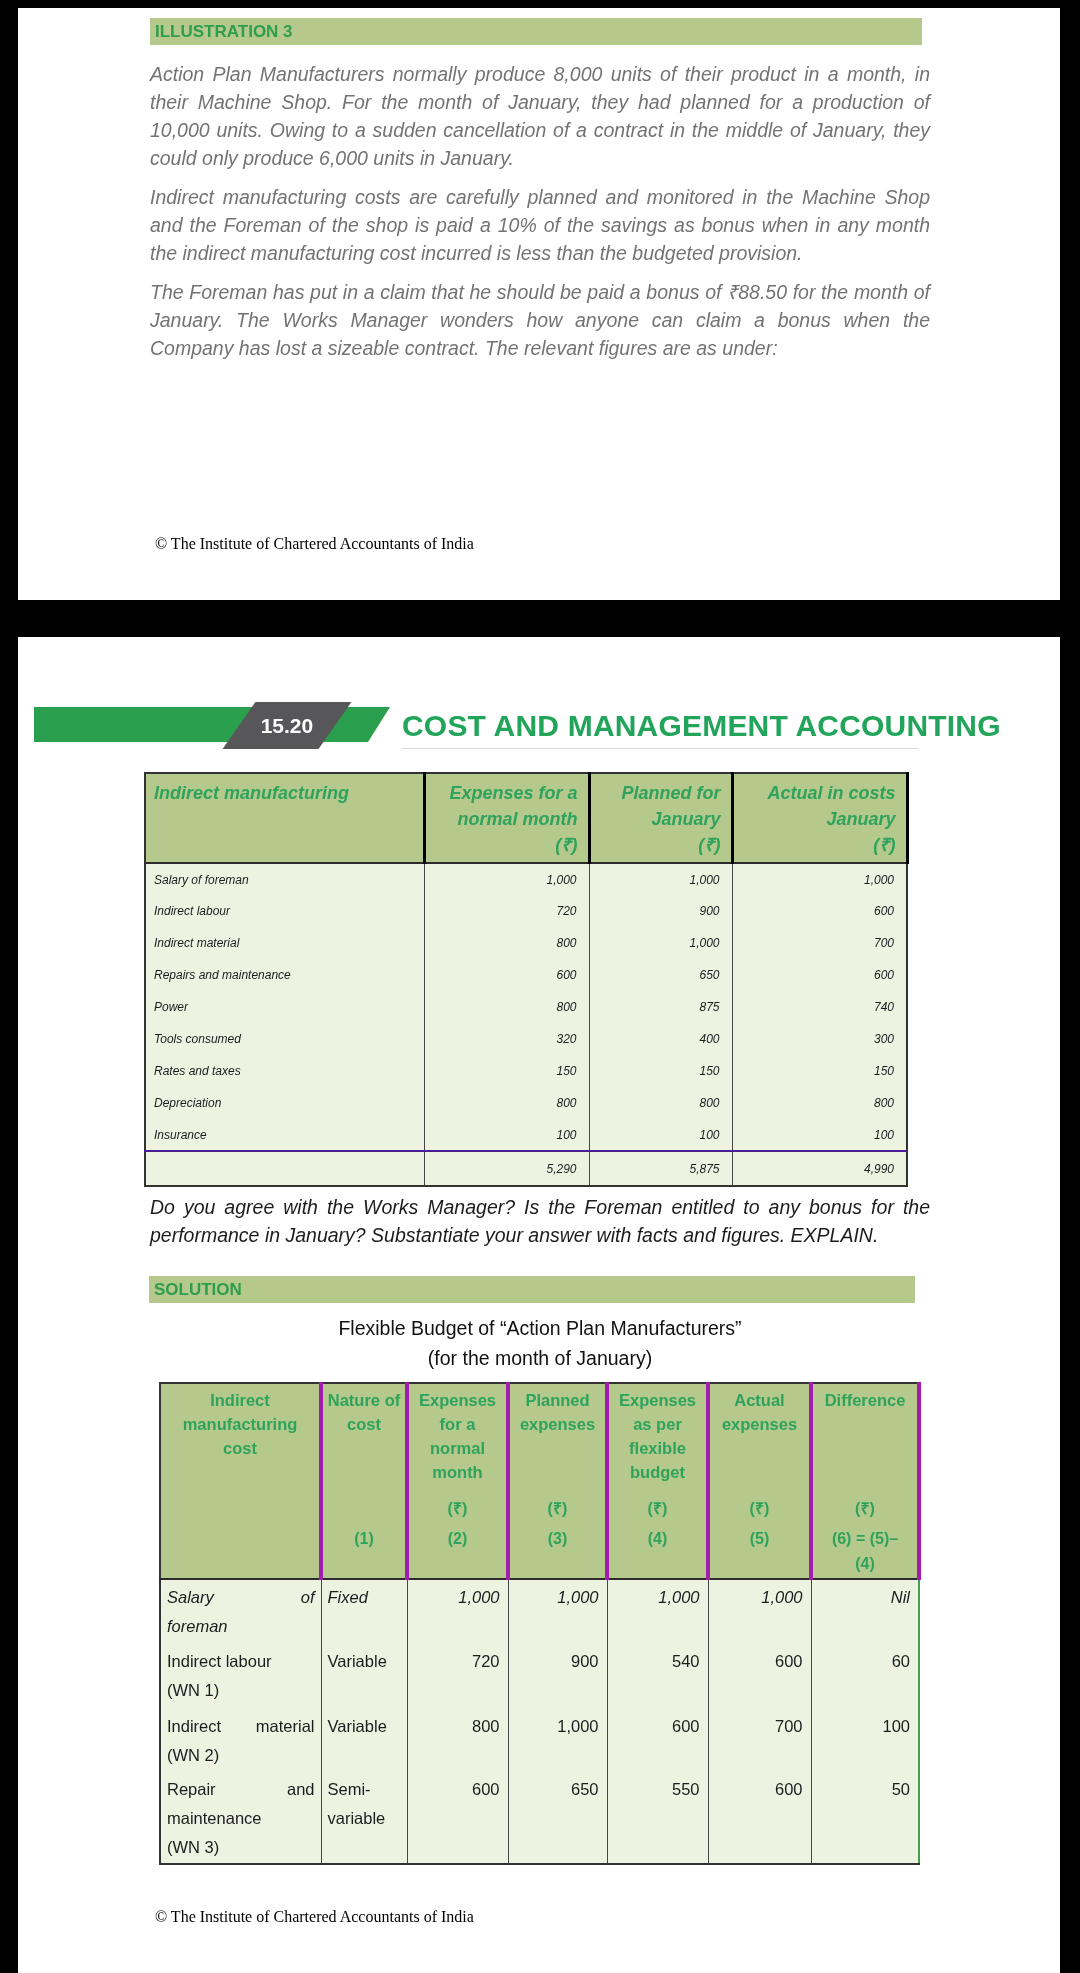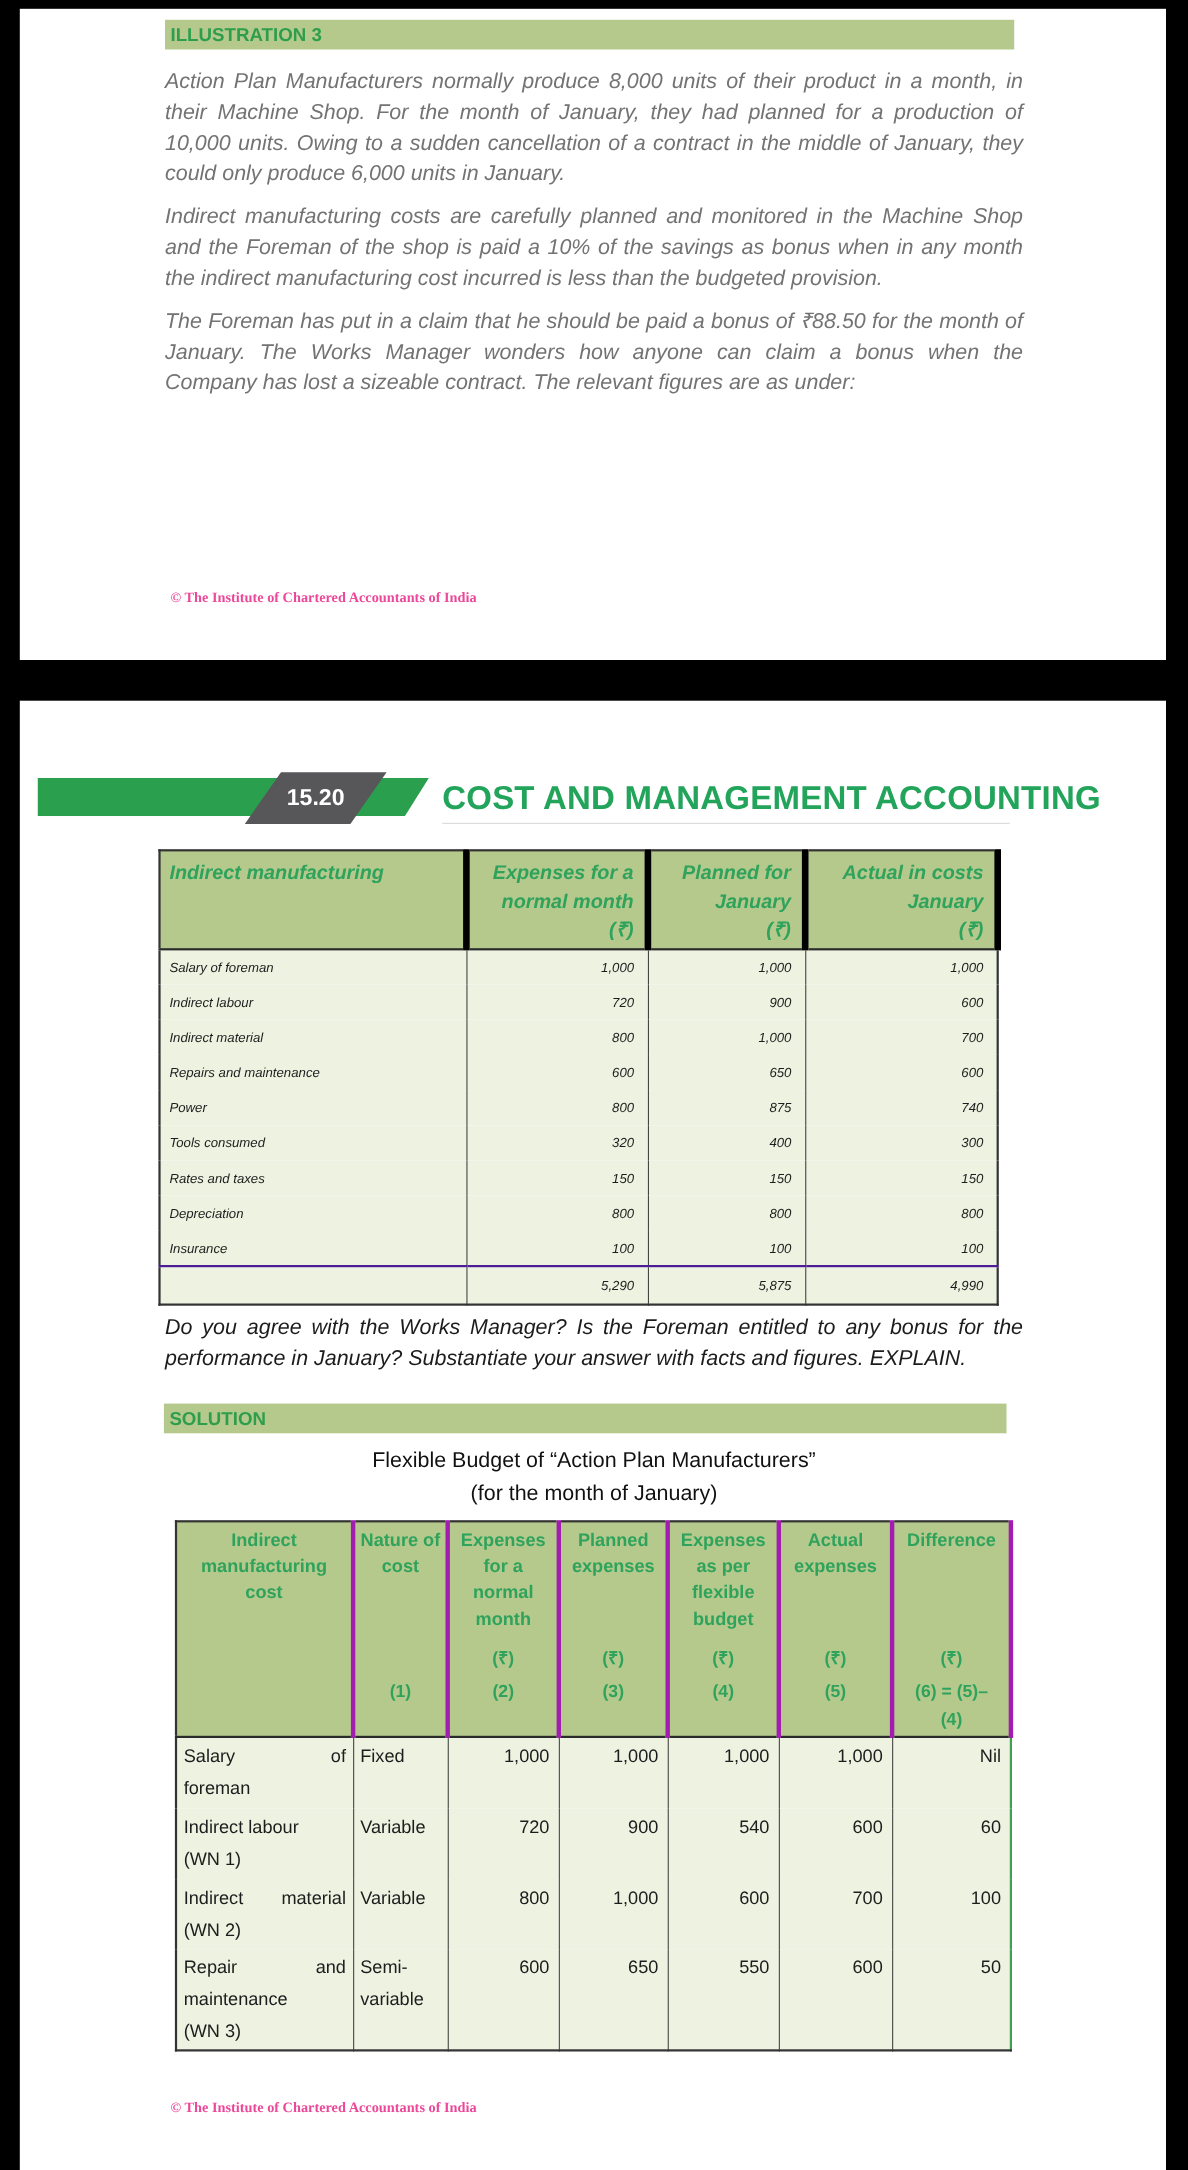--- a/index.html
+++ b/index.html
@@ -9,42 +9,42 @@
   .page1{top:8px;height:592px;}
   .page2{top:637px;height:1336px;}
 
   
   .label-bar{position:absolute;background:#b5c98d;color:#2e9e4c;font-weight:bold;
              font-size:17px;line-height:27px;height:27px;padding-left:5px;box-sizing:border-box;}
   .illus-bar{left:132px;top:10px;width:772px;}
   .para-block{position:absolute;left:132px;top:52px;width:780px;}
   .para-block p{margin:0 0 11px 0;font-style:italic;font-size:19.5px;line-height:28px;
                 text-align:justify;color:#737373;}
-  .footer-line{position:absolute;font-family:"Liberation Serif",serif;font-weight:bold;
-               font-size:13px;color:#ec4899;}
+  .footer-line{position:absolute;font-family:"Liberation Serif",serif;font-weight:normal;
+               font-size:16px;color:#000000;}
   .footer-p1{left:137px;top:527px;}
   .footer-p2{left:137px;top:1271px;}
 
   
   .banner-bar{position:absolute;left:16px;top:70px;width:356px;height:35px;background:#2aa04e;
               clip-path:polygon(0 0,100% 0,calc(100% - 22px) 100%,0 100%);}
   .page-num-box{position:absolute;left:221px;top:65px;width:96px;height:47px;background:#57575a;
                 transform:skewX(-35deg);display:flex;align-items:center;justify-content:center;}
   .page-num-box span{transform:skewX(35deg);color:#fff;font-weight:bold;font-size:21px;}
   .chapter-title{position:absolute;left:384px;top:72px;font-weight:bold;font-size:30px;
                  color:#22a45b;letter-spacing:.2px;}
   .banner-hairline{position:absolute;left:384px;top:111px;width:516px;height:1px;background:#d9d9d9;}
 
   
   table{border-collapse:collapse;table-layout:fixed;}
   th,td{box-sizing:border-box;}
 
   
   .t1{position:absolute;left:126px;top:135px;width:762px;border:2px solid #333;}
-  .t1 th{background:#b5c98d;border-left:1px solid #454545;border-right:6px solid #000000;
+  .t1 th{background:#b5c98d;border-left:1px solid #454545;border-right:3px solid #000000;
          border-bottom:2px solid #2b2b2b;vertical-align:top;padding:6px 10px 4px 8px;
          color:#2fa35c;font-style:italic;font-size:18px;line-height:26px;font-weight:bold;}
   .t1 th .hl{white-space:pre-line;}
   .t1 th.c0 .hl{text-align:left;}
   .t1 th:not(.c0){text-align:right;padding-left:20px;}
   .t1 td{background:#edf2e1;border-left:1px solid #454545;border-right:1px solid #454545;
          font-style:italic;font-size:12px;color:#1d1d1d;vertical-align:middle;}
   .t1 tbody tr{height:32px;}
   .t1 td.lbl{padding-left:8px;text-align:left;}
   .t1 td.num{padding-right:12px;text-align:right;}
@@ -261,21 +261,21 @@
               <div data-name="column-header-label" class="t2title">Difference</div>
               <div data-name="rupee-unit-label" class="t2rupee">(₹)</div>
               <div data-name="column-number" class="t2num">
                 <div data-name="column-number-line">(6) = (5)–</div>
                 <div data-name="column-number-line">(4)</div>
               </div>
             </th>
           </tr>
       </thead>
       <tbody data-name="flexible-table-body">
-          <tr data-name="cost-row" style="height: 65px;">
+          <tr data-name="cost-row" style="height: 65px; font-style: italic;">
             <td data-name="cost-name-cell" class="t2name">
               <div data-name="text-line" class="just">
                 <span data-name="word">Salary</span>
                 <span data-name="word">of</span>
               </div>
               <div data-name="text-line"><span data-name="word">foreman</span></div>
             </td>
             <td data-name="nature-cell" class="t2nat">
               <div data-name="text-line">Fixed</div>
             </td>

